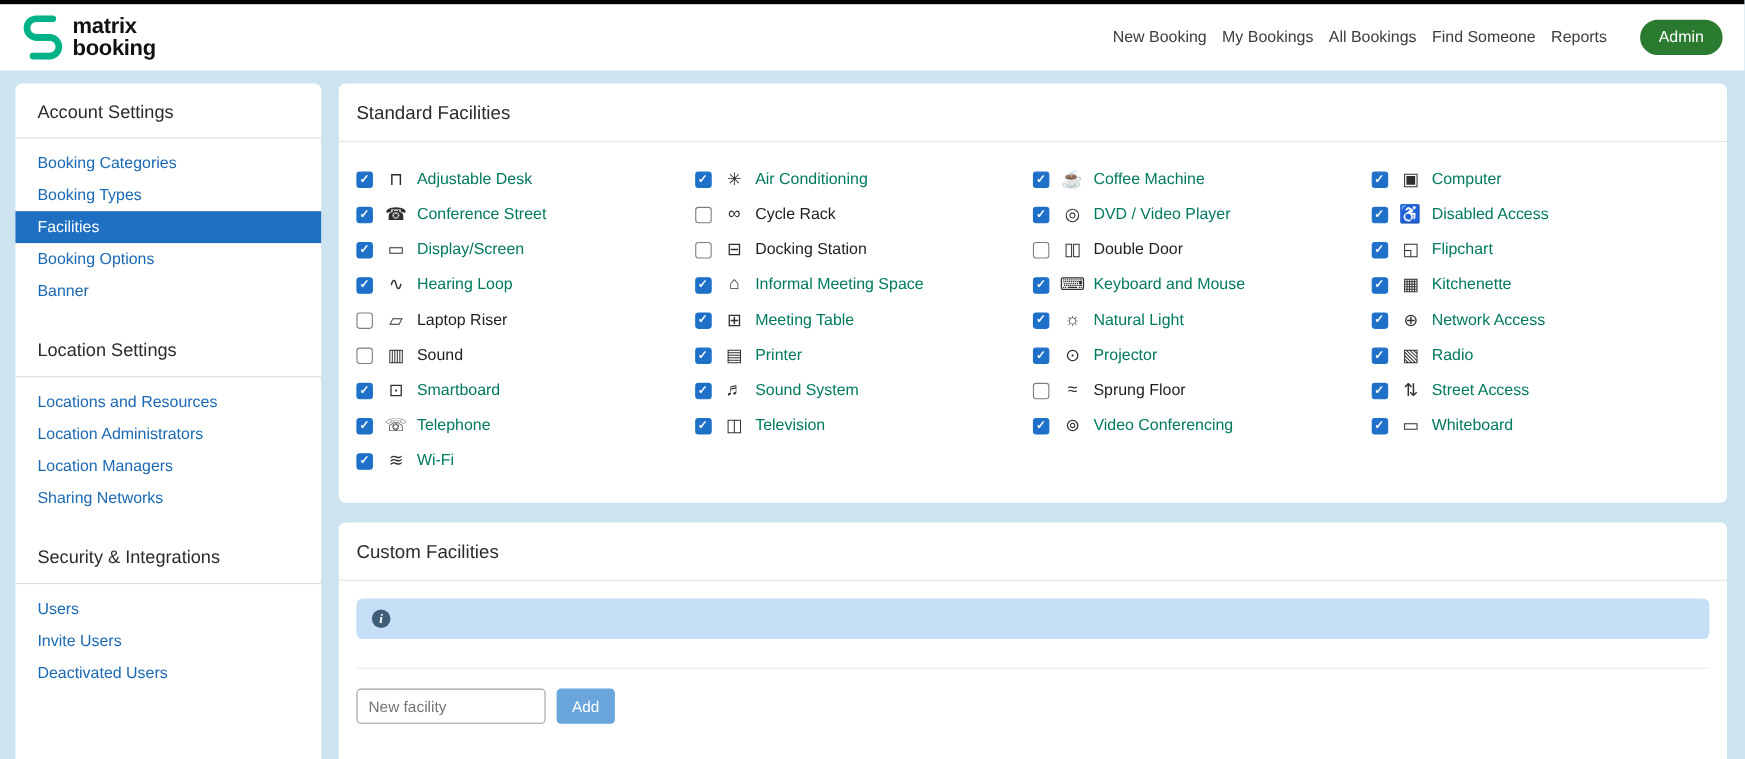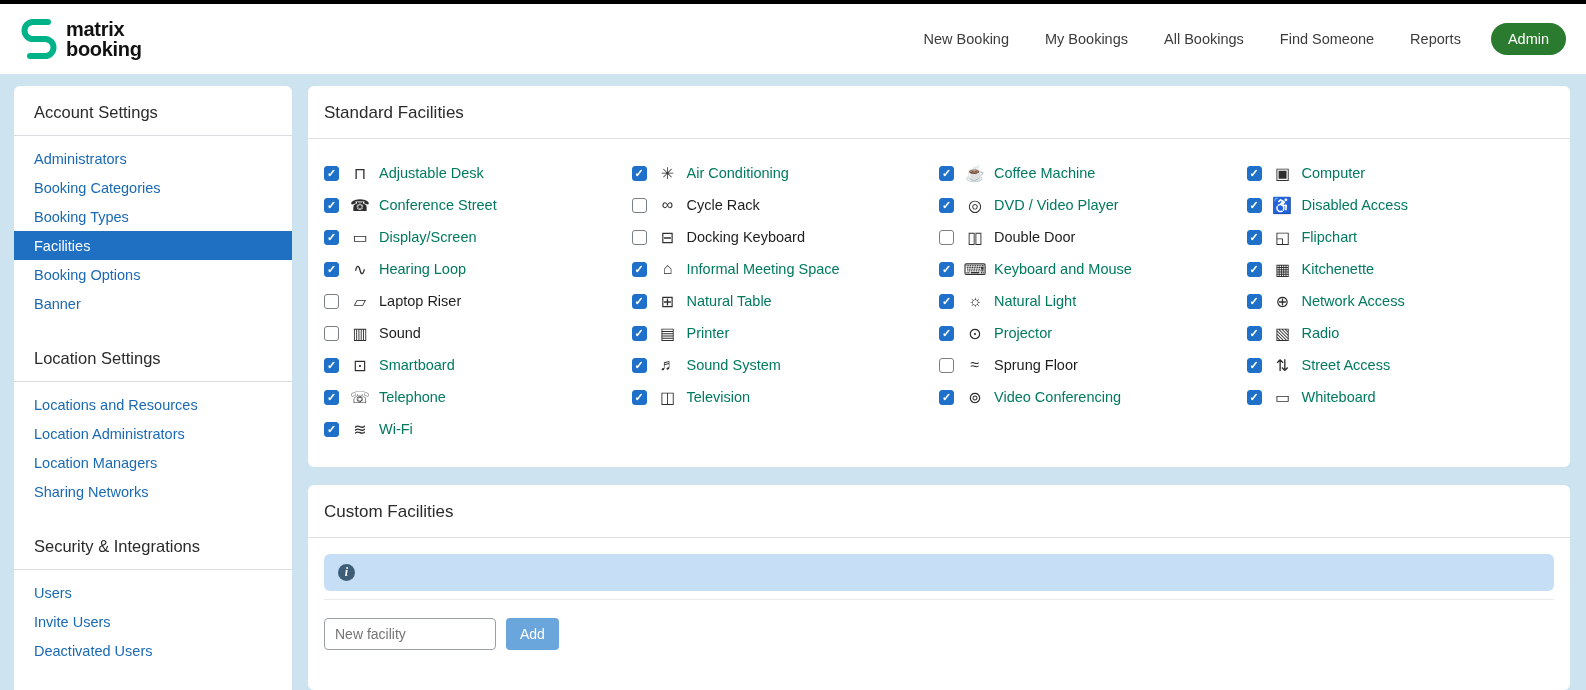--- a/index.html
+++ b/index.html
@@ -5,29 +5,29 @@
   * { margin:0; padding:0; box-sizing:border-box; }
   html,body { width:1586px; height:690px; overflow:hidden; }
   body {
     font-family:"Liberation Sans", sans-serif;
     background:var(--page-bg,#cde3f0);
     color:#222;
   }
   
   .topstrip { height:4px; background:#000; }
   .header {
-    height:70px; background:#fff; display:flex; align-items:center;
+    height:60px; background:#fff; display:flex; align-items:center;
     padding:0 20px;
   }
   .logo { display:flex; align-items:center; gap:8px; cursor:pointer; }
   .logo-mark path { stroke:var(--brand-green,#00b287); }
   .logo-text { line-height:1.0; color:#111; font-size:20px; letter-spacing:-0.3px; }
   .logo-text .l1 { font-weight:600; display:block; }
   .logo-text .l2 { font-weight:800; display:block; }
-  .nav { margin-left:auto; display:flex; align-items:center; gap:36px;padding-left:32px; }
+  .nav { margin-left:auto; display:flex; align-items:center; gap:14px;padding-left:32px; }
   .nav-item { font-size:14.5px; color:#3c3c3c; cursor:pointer; white-space:nowrap; }
   .admin-btn {
     margin-left:30px; background:var(--admin-green,#2a7b2f); color:#fff;
     border:none; border-radius:17px; padding:8px 17px; font-size:14.5px;
     font-family:inherit; cursor:pointer;
   }
   
   .main { display:flex; gap:16px; padding:12px 16px 0 14px; align-items:flex-start; }
   .card { background:#fff; border-radius:6px; }
   .card-head {
@@ -68,21 +68,21 @@
     padding:10px 14px; display:flex; align-items:center; gap:10px;
     font-size:14.5px; color:#1d2b36;
   }
   .info-icon {
     width:17px; height:17px; border-radius:50%; flex:none;
     background:var(--info-icon-bg,#3e5d77); color:#fff;
     display:flex; align-items:center; justify-content:center;
     font-family:"Liberation Serif", serif; font-style:italic; font-weight:bold; font-size:12px;
   }
   .add-row {
-    margin:8px 16px 0; padding-top:18px; border-top:1px solid #e8eaec;
+    margin:26px 16px 0; padding-top:18px; border-top:1px solid #e8eaec;
     display:flex; align-items:flex-start;
   }
   .new-fac-input {
     width:172px; padding:7px 10px; font-size:14px; font-family:inherit;
     border:1px solid #9aa0a6; border-radius:4px; color:#333;
   }
   .new-fac-input::placeholder { color:#757575; }
   .add-btn {
     margin-left:10px; background:var(--add-button-blue,#6aa5db); color:#fff;
     border:none; border-radius:4px; padding:8px 14px; font-size:14px;
@@ -114,21 +114,20 @@
       <span class="nav-item">Find Someone</span>
       <span class="nav-item">Reports</span>
     </div>
   <button class="admin-btn">Admin</button>
 </div>
 
 <div class="main">
   <div class="card sidebar">
       <div class="side-heading">Account Settings</div>
       <div class="side-list">
-        <div class="side-item">Administrators</div>
         <div class="side-item">Booking Categories</div>
         <div class="side-item">Booking Types</div>
         <div class="side-item selected">Facilities</div>
         <div class="side-item">Booking Options</div>
         <div class="side-item">Banner</div>
       </div>
       <div class="side-heading">Location Settings</div>
       <div class="side-list">
         <div class="side-item">Locations and Resources</div>
         <div class="side-item">Location Administrators</div>
@@ -201,31 +200,31 @@
               <span class="fac-label on">Air Conditioning</span>
             </div>
             <div class="fac-row">
               <span class="cb"></span>
               <span class="fac-icon">∞</span>
               <span class="fac-label">Cycle Rack</span>
             </div>
             <div class="fac-row">
               <span class="cb"></span>
               <span class="fac-icon">⊟</span>
-              <span class="fac-label">Docking Keyboard</span>
+              <span class="fac-label">Docking Station</span>
             </div>
             <div class="fac-row">
               <span class="cb on">✓</span>
               <span class="fac-icon">⌂</span>
               <span class="fac-label on">Informal Meeting Space</span>
             </div>
             <div class="fac-row">
               <span class="cb on">✓</span>
               <span class="fac-icon">⊞</span>
-              <span class="fac-label on">Natural Table</span>
+              <span class="fac-label on">Meeting Table</span>
             </div>
             <div class="fac-row">
               <span class="cb on">✓</span>
               <span class="fac-icon">▤</span>
               <span class="fac-label on">Printer</span>
             </div>
             <div class="fac-row">
               <span class="cb on">✓</span>
               <span class="fac-icon">♬</span>
               <span class="fac-label on">Sound System</span>

